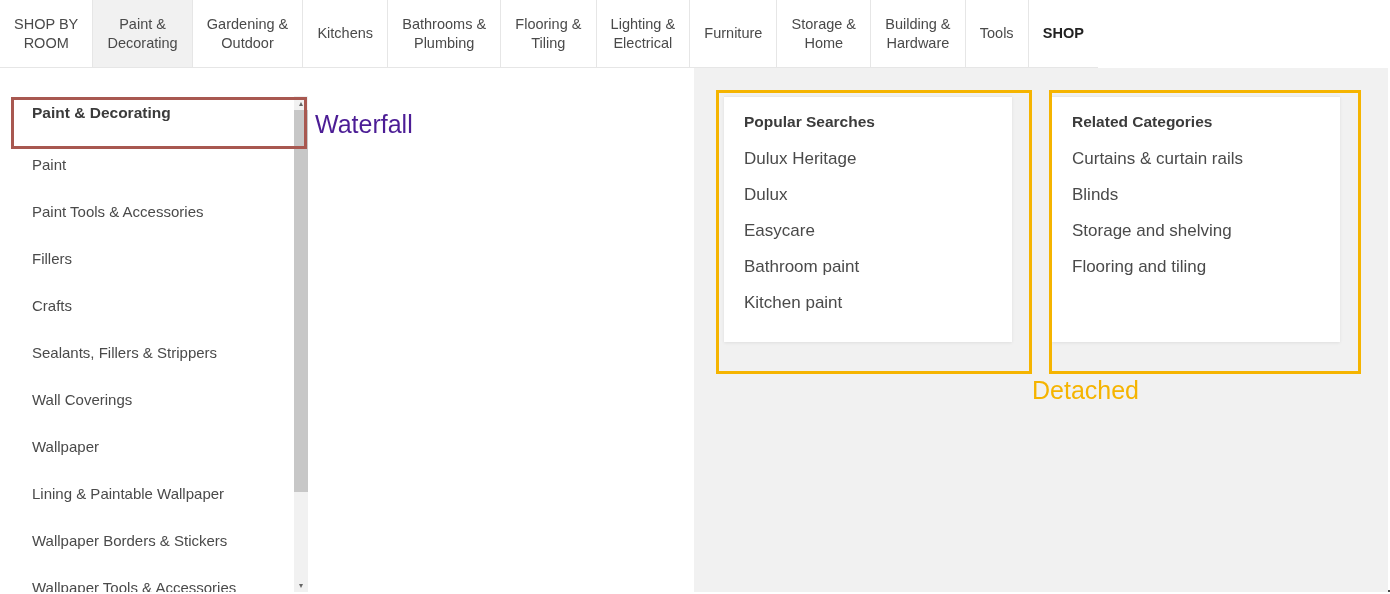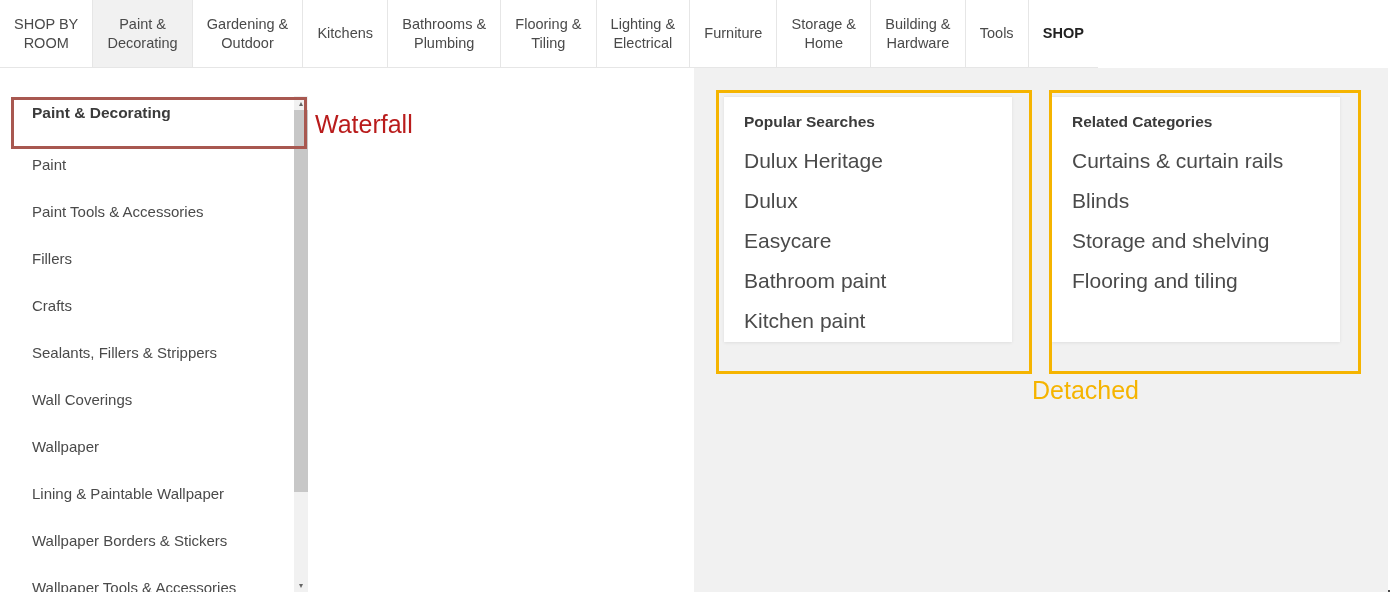--- a/index.html
+++ b/index.html
@@ -114,32 +114,32 @@
     border-top: 1px solid #e9e9e9;
     box-shadow: 0 1px 3px rgba(0,0,0,0.08);
   }
   .card-title {
     font-weight: 700;
     font-size: 15.5px;
     color: #3b3b3b;
     padding-bottom: 10px;
   }
   .card-link {
-    font-size: 21px;
+    font-size: 17px;
     color: #4a4a4a;
     padding: 8px 0;
     cursor: pointer;
   }
 
   
   .anno-box { position: absolute; background: transparent; pointer-events: none; }
   .anno-red  { border: 3px solid #a85850; }
   .anno-gold { border: 3px solid #f5b400; }
   .anno-label { position: absolute; font-size: 25px; font-weight: 400; pointer-events: none; }
-  .lbl-red  { color: #b91c1c; }
+  .lbl-red  { color: #4c1d95; }
   .lbl-gold { color: #f5b400; }
 </style>
 </head>
 <body>
 
 <div class="topnav">
   <div class="nav-item">SHOP BY
 ROOM</div>
   <div class="nav-item active">Paint &amp;
 Decorating</div>

